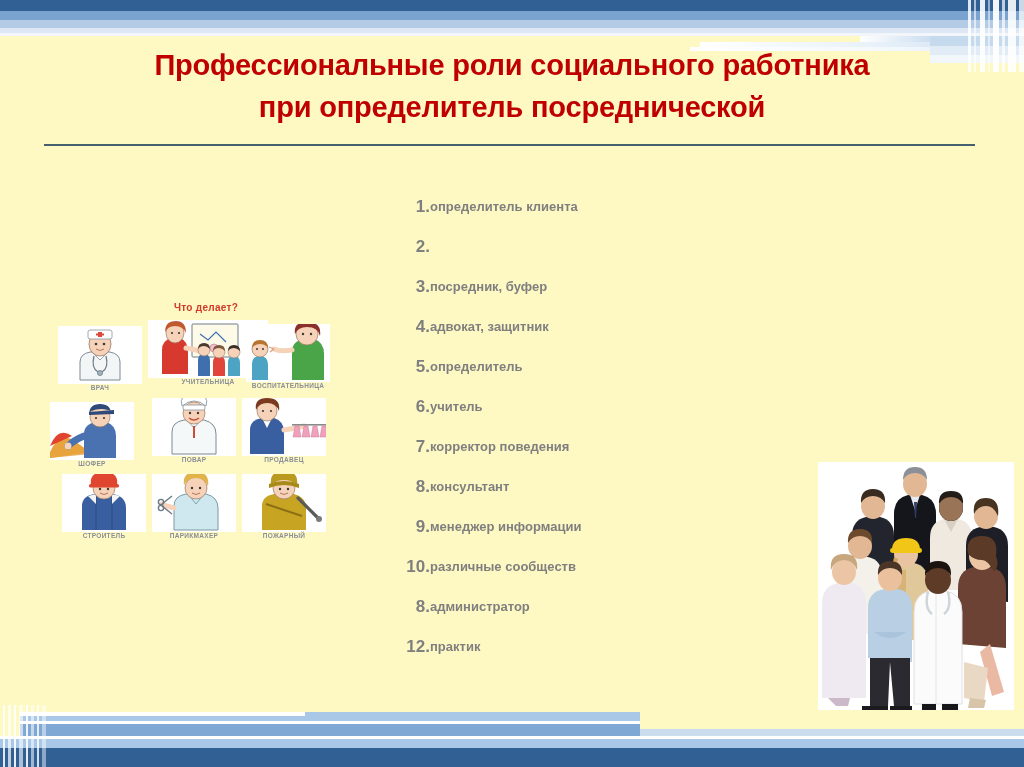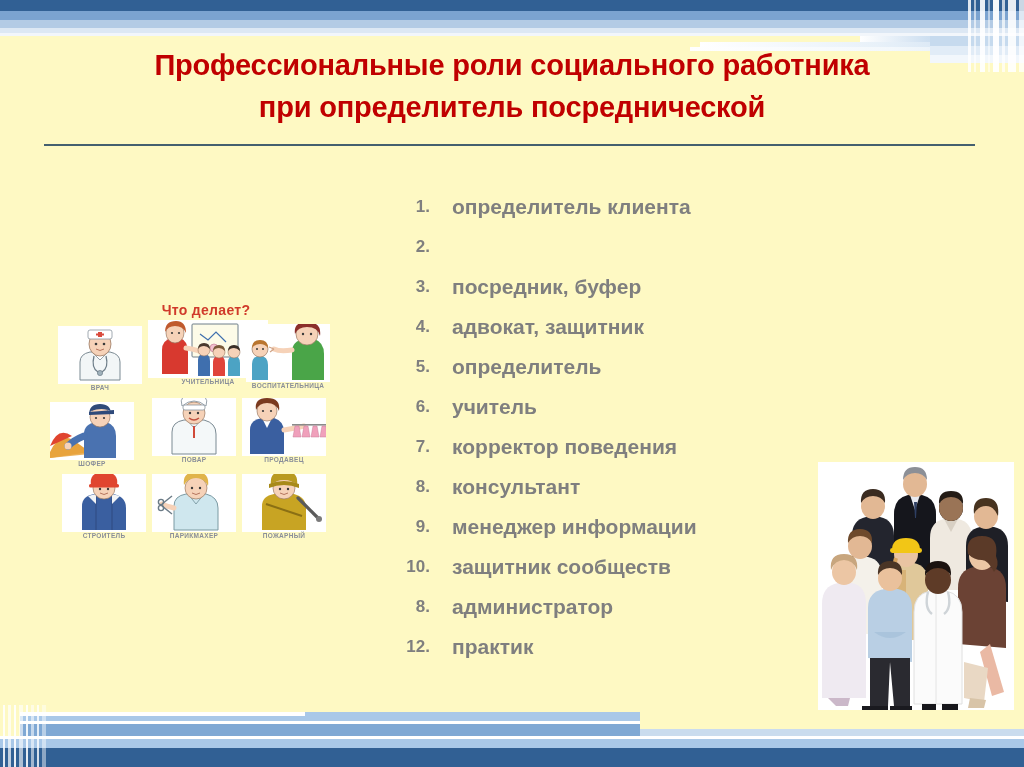--- a/index.html
+++ b/index.html
@@ -71,31 +71,30 @@
 
   
   .list{position:absolute;left:390px;top:194px;width:420px;}
   .li{display:flex;align-items:flex-start;margin-bottom:14px;}
   .li .num{
     width:40px;flex:0 0 40px;text-align:right;
     color:#7f7f7f;font-size:17px;font-weight:700;line-height:26px;
     padding-right:0;
   }
   .li .txt{
-    margin-left:22px;
-    color:#7f7f7f;font-size:21px;font-weight:700;line-height:26px;
+    color:#7f7f7f;font-size:13px;font-weight:700;line-height:26px;
     max-width:330px;
   }
   .li.two{margin-bottom:14px;}
 
   
   .clip-left{position:absolute;left:58px;top:302px;width:272px;height:248px;}
   .cl-title{
     position:absolute;left:88px;top:0px;width:120px;text-align:center;
-    font-size:14px;font-weight:700;color:#d03a2a;letter-spacing:.3px;
+    font-size:10px;font-weight:700;color:#d03a2a;letter-spacing:.3px;
   }
   .cell{position:absolute;width:84px;height:72px;}
   .cell .art{position:absolute;left:0;top:0;width:84px;height:58px;}
   .cell .cap{
     position:absolute;left:0;top:58px;width:84px;text-align:center;
     font-size:6.5px;font-weight:700;color:#8a8f99;letter-spacing:.3px;
     text-transform:uppercase;
   }
   .wide{width:120px;}
   .wide .art{width:120px;}
@@ -177,21 +176,21 @@
     <div class="li">
       <span class="num">8.</span>
       <span class="txt">консультант</span>
     </div>
     <div class="li">
       <span class="num">9.</span>
       <span class="txt">менеджер информации</span>
     </div>
     <div class="li">
       <span class="num">10.</span>
-      <span class="txt">защитник сообществ</span>
+      <span class="txt">различные сообществ</span>
     </div>
     <div class="li">
       <span class="num">8.</span>
       <span class="txt">администратор</span>
     </div>
     <div class="li">
       <span class="num">12.</span>
       <span class="txt">практик</span>
     </div>
   </div>

